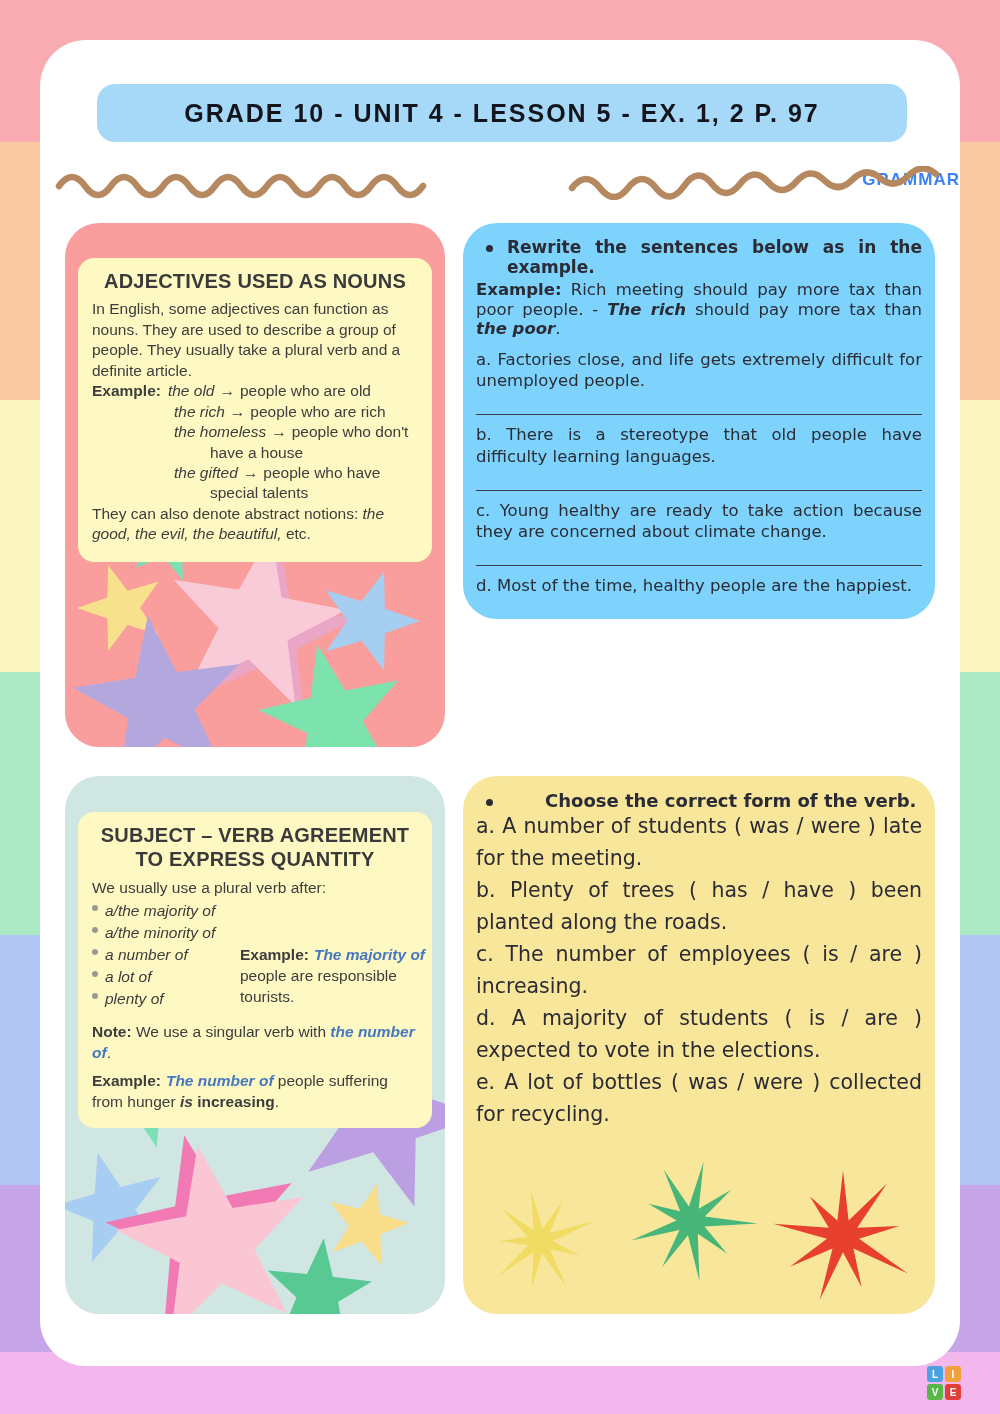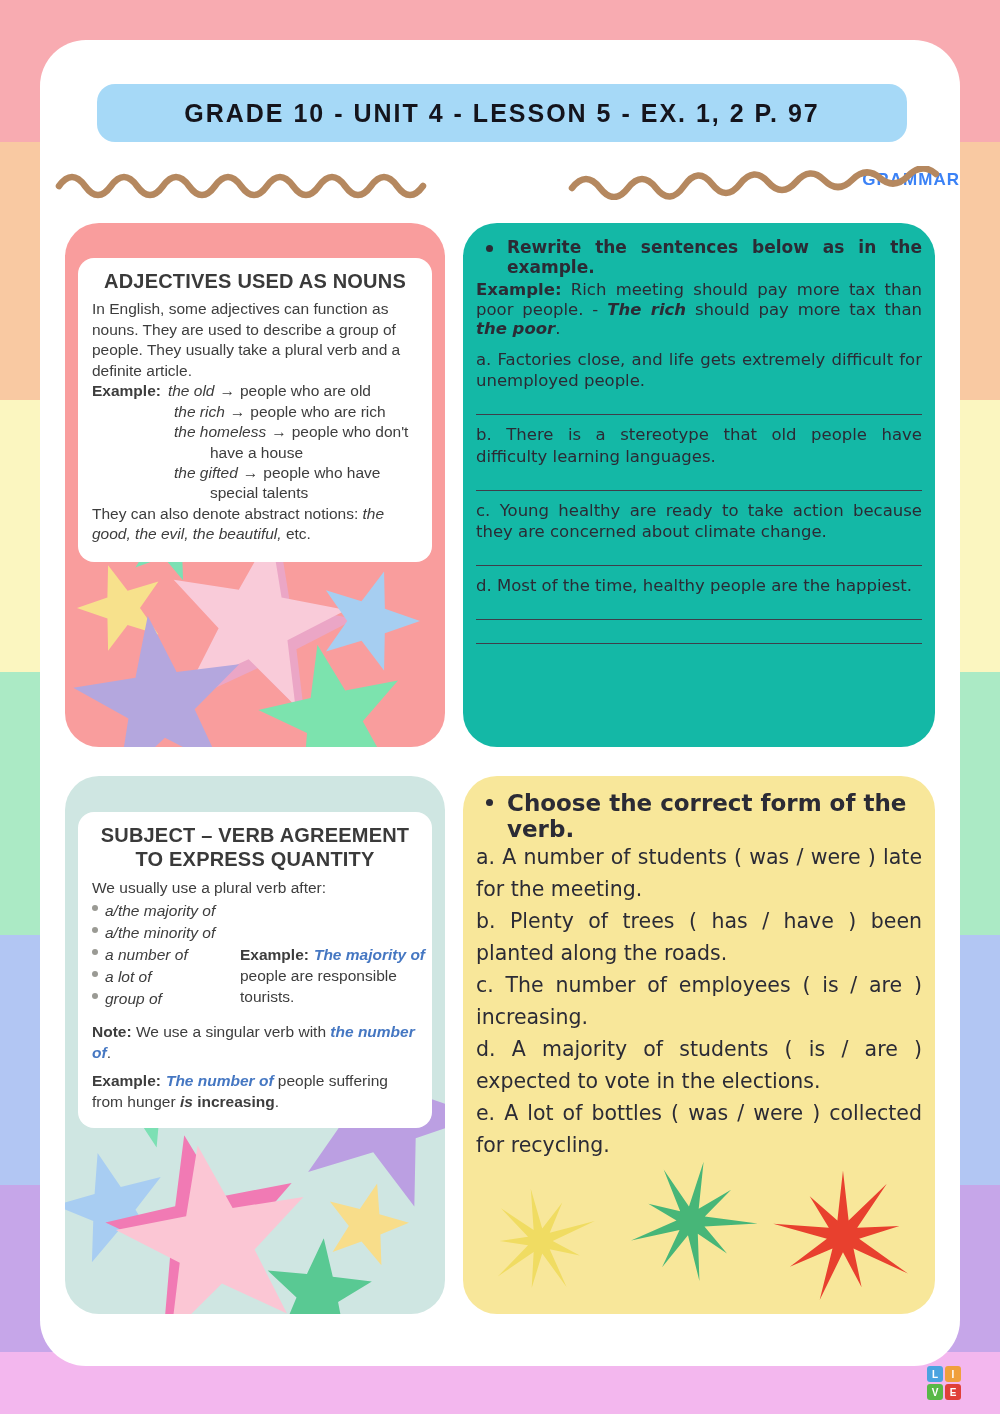--- a/index.html
+++ b/index.html
@@ -25,28 +25,28 @@
   .title-bar span { font-size:25px; font-weight:800; letter-spacing:2px; color:#14141c; white-space:nowrap; }
 
   .grammar-row { position:absolute; left:0; top:124px; width:920px; height:36px; }
   .grammar-row .squig { position:absolute; top:2px; }
   .grammar-label { position:absolute; left:0; right:0; top:6px; text-align:right;
                    font-size:17px; font-weight:800; letter-spacing:1px; color:#3b82f6; }
 
   
   .card { position:absolute; border-radius:34px; overflow:hidden; }
   .card-pink   { left:25px;  top:183px; width:380px; height:524px; background:#f99d9d; }
-  .card-purple { left:423px; top:183px; width:472px; height:524px; background:#14b8a6; }
+  .card-purple { left:423px; top:183px; width:472px; height:396px; background:#7dd3fc; }
   .card-teal   { left:25px;  top:736px; width:380px; height:538px; background:#cfe6e2; }
   .card-yellow { left:423px; top:736px; width:472px; height:538px; background:#f8e79a; }
 
   .deco { position:absolute; }
 
   
-  .rulebox { position:absolute; left:13px; width:354px; background:#ffffff; border-radius:16px;
+  .rulebox { position:absolute; left:13px; width:354px; background:#fef9c3; border-radius:16px;
              padding:11px 14px 16px 14px; color:#3d3d3d; font-size:15.5px; line-height:1.32; }
   .rb1 { top:35px; height:304px; overflow:hidden; }
   .rb2 { top:36px; }
   .rulebox h2 { font-size:20px; font-weight:700; color:#3a3a3a; text-align:center; line-height:1.22; margin-bottom:6px; letter-spacing:0.2px; }
   .ex-row { }
   .ex-row b { margin-right:7px; }
   .ex-row .arr { margin:0 5px; color:#3d3d3d; }
   .ex-row.indent { padding-left:118px; text-indent:-36px; }
   .outro i, .ex-row i { font-style:italic; }
 
@@ -65,21 +65,21 @@
   .ex-head { display:flex; align-items:flex-start; font-weight:700; }
   .bullet-dot { width:7px; height:7px; border-radius:50%; background:#2b2b35; flex:0 0 auto; margin:8px 14px 0 10px; }
   .ex1 .ex-head { font-size:17px; line-height:1.2; }
   .ex1 .ex-head-text { text-align:justify; }
   .ex1-example { font-size:16.5px; line-height:1.2; text-align:justify; margin-top:2px; }
   .ex1-example .bi { font-weight:700; font-style:italic; }
   .ex1-item { font-size:16.5px; line-height:1.28; text-align:justify; }
   .blank { border-bottom:1.6px solid #3e3e4a; margin:23px 0 9px 0; height:1px; }
   .ex1-gap { height:10px; }
 
-  .ex2 .ex-head { font-size:23px; }
+  .ex2 .ex-head { font-size:18px;gap:38px; }
   .ex2 .bullet-dot { margin-top:9px; }
   .ex2-items { font-size:20.5px; line-height:1.56; }
   .ex2-items p { text-align:justify; }
 
   
   .footer { position:absolute; right:34px; top:1366px; display:flex; align-items:center; }
   .logo-grid { display:grid; grid-template-columns:16px 16px; grid-template-rows:16px 16px; gap:2px; margin-right:5px; }
   .logo-grid span { display:flex; align-items:center; justify-content:center; border-radius:3px;
                     color:#fff; font-size:10px; font-weight:700; font-family:"Liberation Sans",sans-serif; }
   .lg-l { background:#4aa3e0; } .lg-i { background:#f0a03c; } .lg-v { background:#58b847; } .lg-e { background:#e04038; }
@@ -209,21 +209,21 @@
             <li>
                 <span class="dot"></span>
                 <i>a number of</i>
               </li>
             <li>
                 <span class="dot"></span>
                 <i>a lot of</i>
               </li>
             <li>
                 <span class="dot"></span>
-                <i>group of</i>
+                <i>plenty of</i>
               </li>
           </ul>
           <div class="r2-example"><b style="margin-right:5px;">Example:</b><span class="blue">The majority of</span><span> people are responsible tourists.</span></div>
         </div>
         <p class="r2-note"><b>Note:</b><span> We use a singular verb with </span><span class="blue">the number of</span><span>.</span></p>
         <p class="r2-ex2"><b style="margin-right:5px;">Example:</b><span class="blue">The number of</span><span> people suffering from hunger </span><b><i>is</i></b><b> increasing</b><span>.</span></p>
       </div>
     </section>
 
     <section class="card card-yellow">

